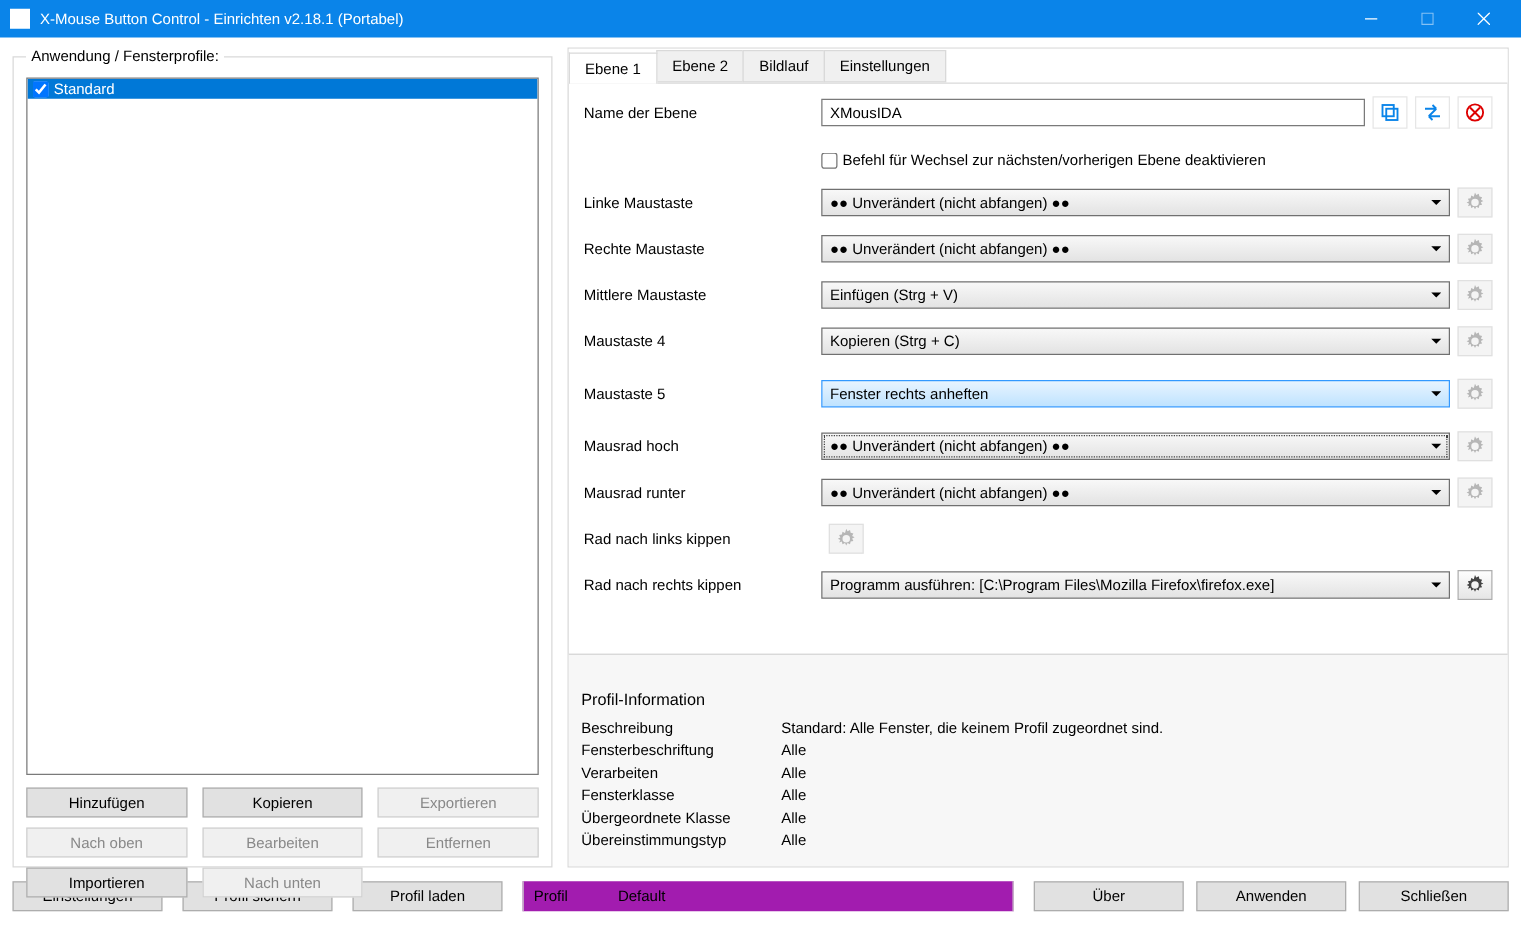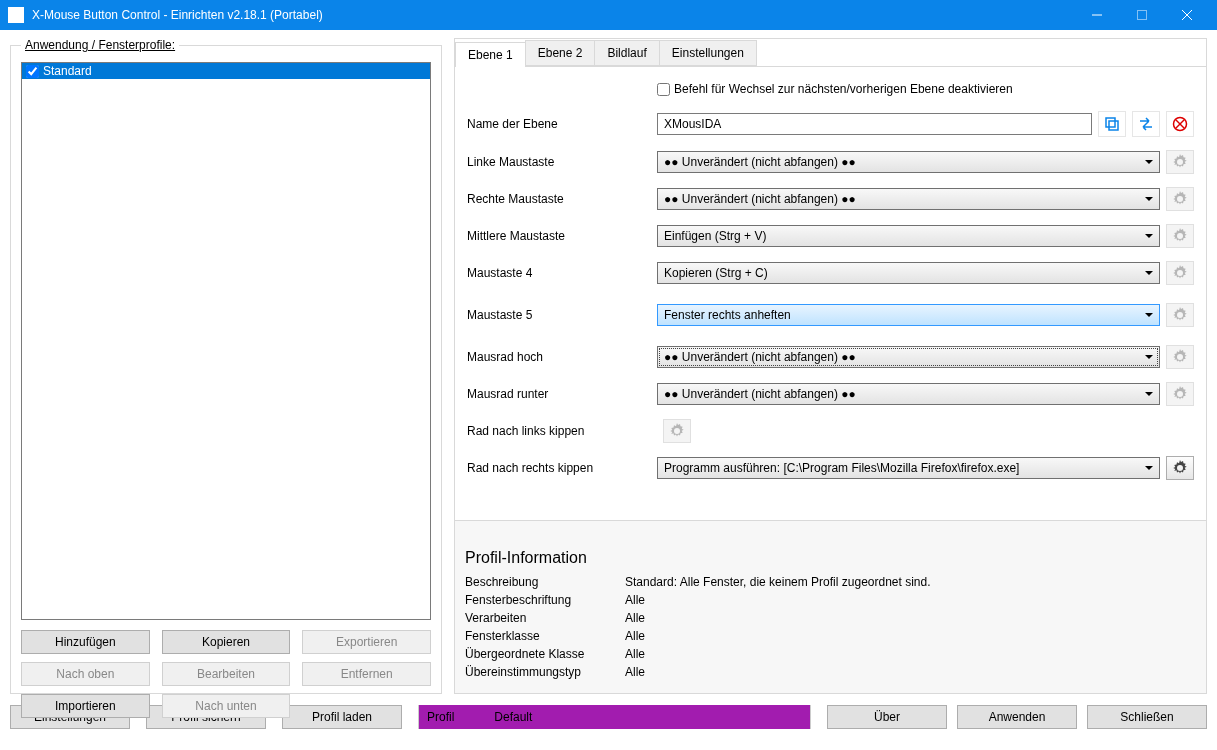--- a/index.html
+++ b/index.html
@@ -41,21 +41,20 @@
 }
 fieldset.leftpanel {
   border: 1px solid #d9d9d9;
   width: 432px;
   position: relative;
   padding: 10px 10px 10px 10px;
 }
 fieldset.leftpanel legend {
   font-size: 12px;
   padding: 0 4px;
-  text-decoration: underline;
 }
 .profilelist {
   border: 1px solid #7a7a7a;
   background: #fff;
   height: 558px;
   overflow: auto;
 }
 .profile-item {
   background: #0078d7;
   color: #fff;
@@ -191,21 +190,21 @@
   background: #f7f7f7;
   padding: 6px 10px 10px 10px;
   position: relative;
 }
 .profile-info::before {
   content: "";
   position: absolute;
   left: 0; right: 0; top: -1px;
   border-top: 1px solid #d9d9d9;
 }
-.profile-info .section-title { font-size: 16px; margin-bottom: 8px; margin-top: 22px; }
+.profile-info .section-title { font-size: 13px; margin-bottom: 8px; margin-top: 22px; }
 .info-row { display: flex; margin-bottom: 4px; font-size: 12px; }
 .info-label { width: 160px; }
 
 .bottombar {
   display: flex;
   align-items: center;
   gap: 16px;
   padding: 10px;
   height: 46px;
 }
@@ -273,27 +272,20 @@
   <div class="rightpanel">
     <div class="tabs">
       <div class="tab active">Ebene 1</div>
       <div class="tab inactive">Ebene 2</div>
       <div class="tab inactive">Bildlauf</div>
       <div class="tab inactive">Einstellungen</div>
     </div>
 
     <div class="tabbody">
 
-      <div class="form-row ck">
-        <div class="checkbox-wrap">
-          <input type="checkbox" style="">
-          <span>Befehl für Wechsel zur nächsten/vorherigen Ebene deaktivieren</span>
-        </div>
-      </div>
-
       <div class="form-row">
         <div class="form-label">Name der Ebene</div>
         <input class="text-input" type="text" value="XMousIDA" style="">
         <div class="icon-btn ghost" title="copy">
           <svg viewBox="0 0 16 16">
               <rect x="2" y="2" width="9" height="9" fill="none" stroke="#0a84e9" stroke-width="1.5"></rect>
               <rect x="5" y="5" width="9" height="9" fill="none" stroke="#0a84e9" stroke-width="1.5"></rect>
             </svg>
         </div>
         <div class="icon-btn ghost" title="swap">
@@ -303,20 +295,27 @@
         </div>
         <div class="icon-btn ghost" title="reset">
           <svg viewBox="0 0 16 16">
               <circle cx="8" cy="8" r="6.5" fill="none" stroke="#d00" stroke-width="1.5"></circle>
               <line x1="4" y1="4" x2="12" y2="12" stroke="#d00" stroke-width="1.5"></line>
               <line x1="12" y1="4" x2="4" y2="12" stroke="#d00" stroke-width="1.5"></line>
             </svg>
         </div>
       </div>
 
+      <div class="form-row ck">
+        <div class="checkbox-wrap">
+          <input type="checkbox" style="">
+          <span>Befehl für Wechsel zur nächsten/vorherigen Ebene deaktivieren</span>
+        </div>
+      </div>
+
       <div id="button-rows">
           <div class="form-row">
             <div class="form-label">Linke Maustaste</div>
             <div class="combo">●● Unverändert (nicht abfangen) ●●</div>
             <div class="gear-btn">
               <svg viewBox="0 0 16 16">
                 <path d="M8 5a3 3 0 100 6 3 3 0 000-6z M8 0l1 2 2-1 .5 2.2 2.2.5-1 2 2 1-2 1 1 2-2.2.5-.5 2.2-2-1-1 2-1-2-2 1-.5-2.2L2.3 11l1-2-2-1 2-1-1-2 2.2-.5L5 2.3l2 1z" fill="#444"></path>
               </svg>
             </div>
           </div>

